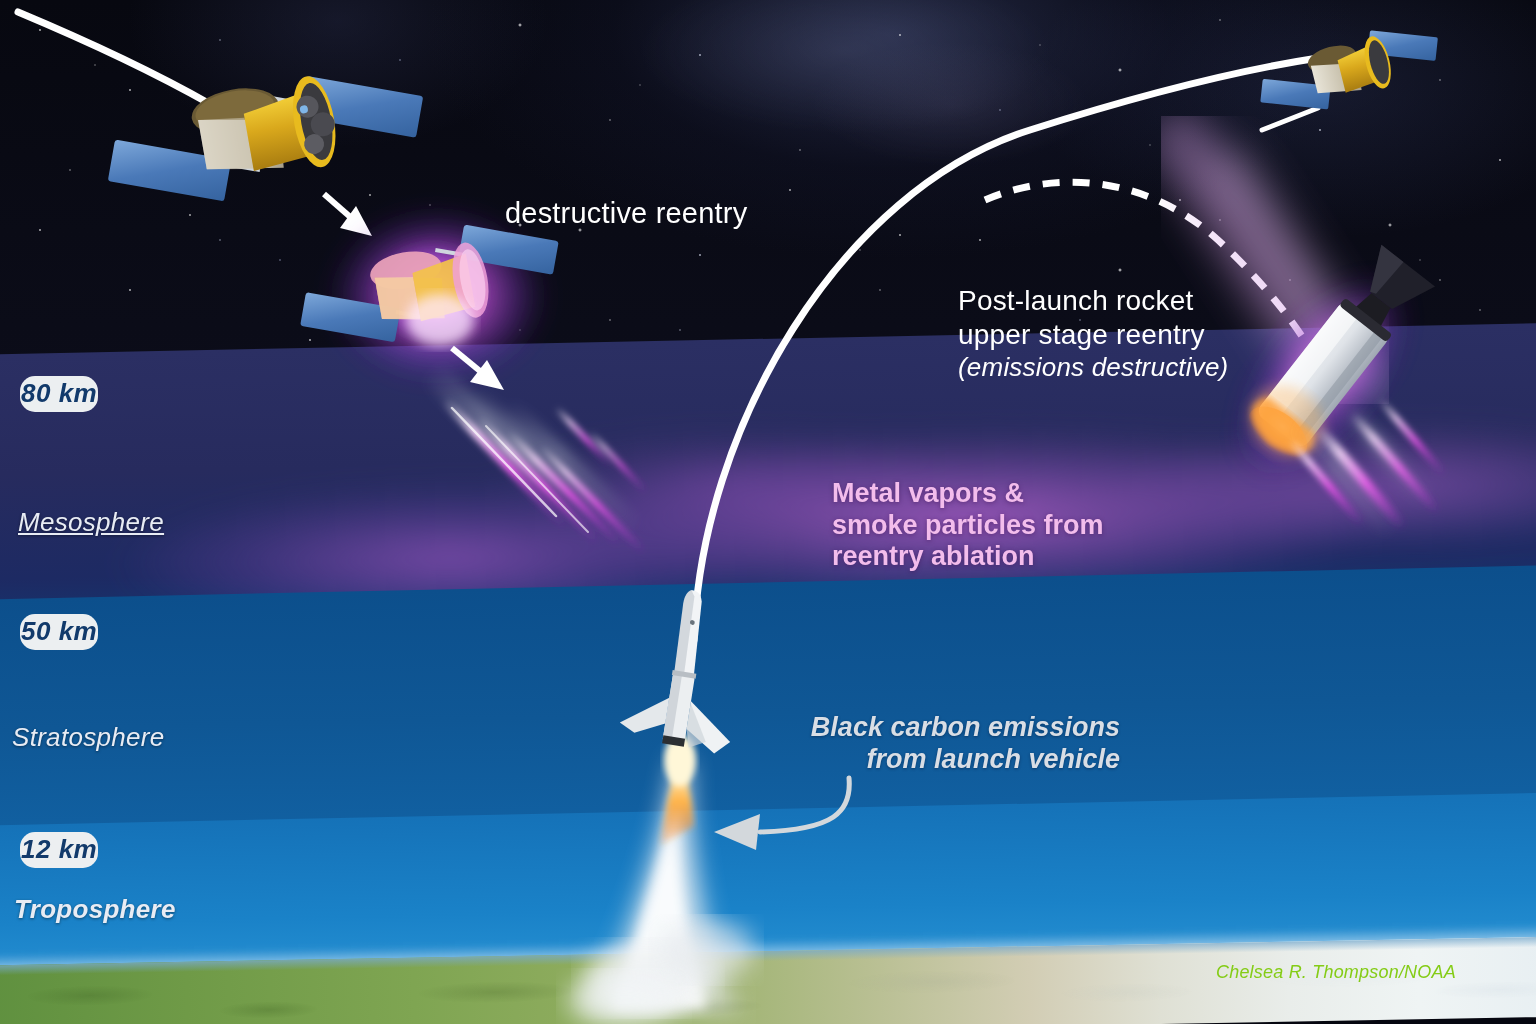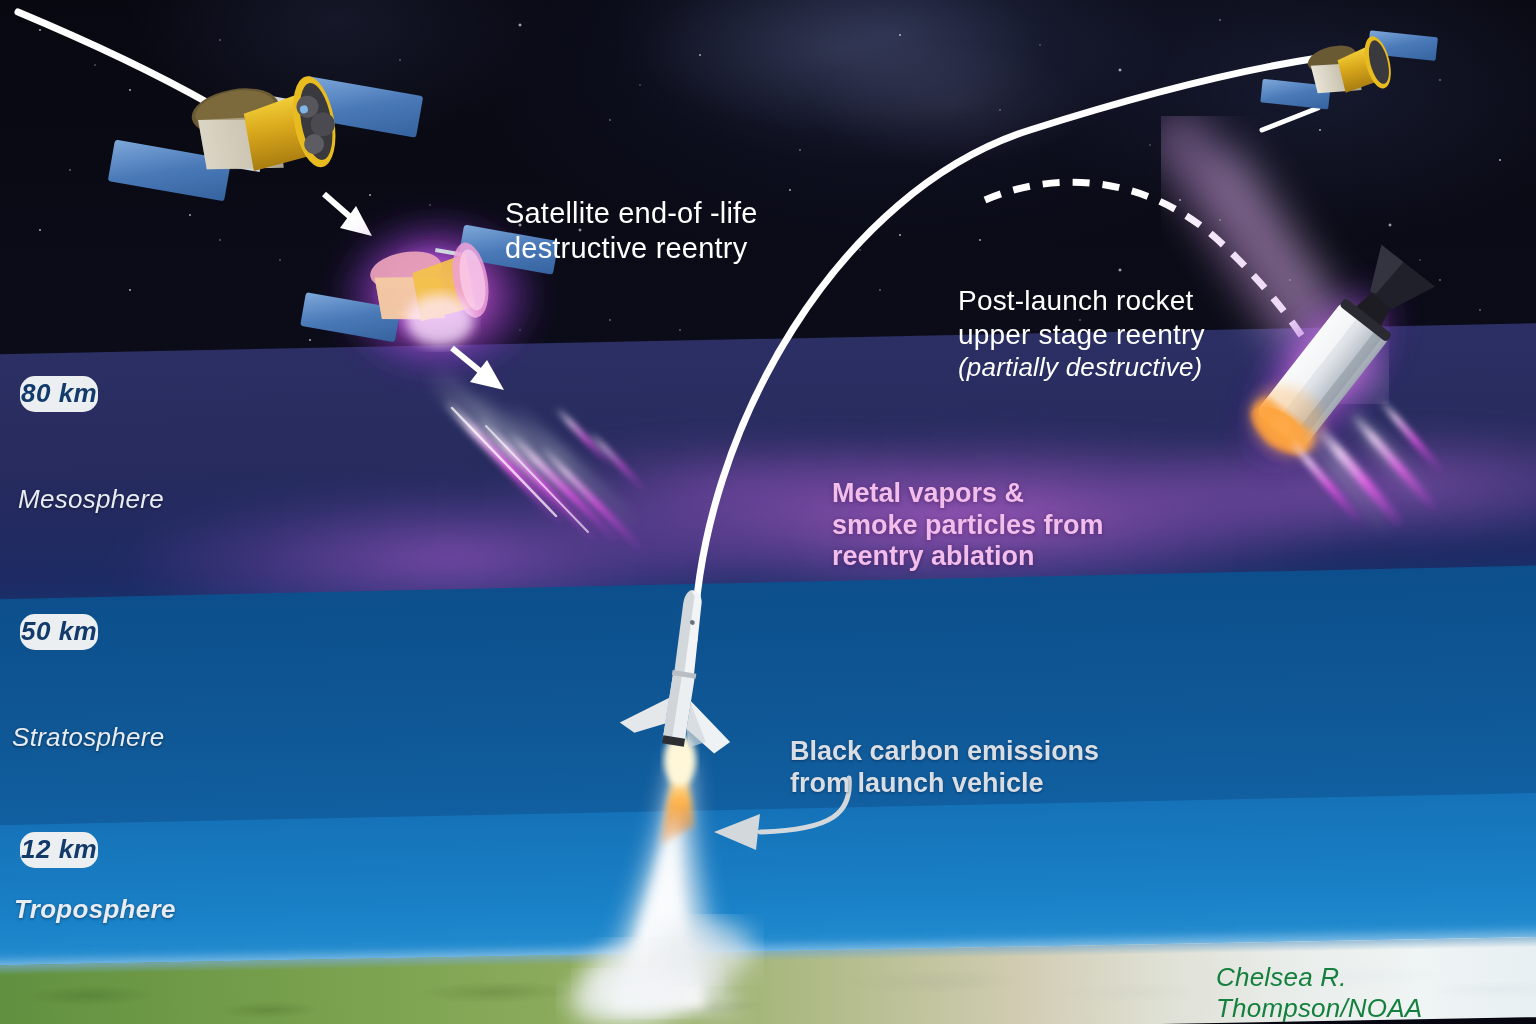--- a/index.html
+++ b/index.html
@@ -113,24 +113,24 @@
     font-size:26px;padding:4px 1px 6px;letter-spacing:.5px;line-height:1;border-radius:15px;}
   .layer{position:absolute;color:#e8ecf4;font-style:italic;font-size:26px;letter-spacing:.3px;
     text-shadow:0 1px 3px rgba(0,0,0,.45);}
 
   .callout{position:absolute;color:#fff;line-height:1.22;}
   .t-sat{font-size:29px;left:505px;top:196px;letter-spacing:.2px;}
   .t-rock{font-size:28px;left:958px;top:284px;letter-spacing:.2px;}
   .t-rock .ital{font-style:italic;font-size:26px;}
   .t-metal{left:832px;top:478px;width:300px;text-align:left;color:#f3bdec;
     font-weight:700;font-size:27px;line-height:1.17;text-shadow:0 1px 4px rgba(60,20,80,.5);}
-  .t-black{left:790px;top:736px;width:330px;text-align:left;color:#d9dee5;
-    font-weight:700;font-size:27px;line-height:1.17;text-shadow:0 1px 3px rgba(0,20,50,.45);}
-  .credit{position:absolute;left:1216px;top:962px;color:#15803d;font-style:italic;
-    font-size:26px;letter-spacing:.2px;}
+  .t-black{left:790px;top:712px;width:330px;text-align:right;color:#d9dee5;
+    font-weight:700;font-size:27px;line-height:1.17;text-shadow:0 1px 3px rgba(0,20,50,.45);font-style:italic;}
+  .credit{position:absolute;left:1216px;top:962px;color:#84cc16;font-style:italic;
+    font-size:18px;letter-spacing:.2px;}
 
   svg.overlay{position:absolute;left:0;top:0;width:1536px;height:1024px;overflow:visible;}
   .wline{fill:none;stroke:#fff;stroke-width:7;stroke-linecap:round;}
   .wdash{fill:none;stroke:#fff;stroke-width:7;stroke-linecap:butt;stroke-dasharray:17 13;}
   .garrow{fill:none;stroke:#d3d8dc;stroke-width:5;stroke-linecap:round;}
 </style>
 </head>
 <body>
 
 <div id="stage">
@@ -366,33 +366,32 @@
     </g>
 
     <path class="garrow" d="M 849 778 C 852 812 834 830 760 832"></path>
     <path d="M 714 832 L 760 814 L 756 850 Z" fill="#d3d8dc"></path>
   </svg>
 
   <div class="alt" style="left:20px;top:376px;">80 km</div>
   <div class="alt" style="left:20px;top:614px;">50 km</div>
   <div class="alt" style="left:20px;top:832px;">12 km</div>
 
-  <div class="layer" style="left:18px;top:484px;">Mesosphere</div>
+  <div class="layer" style="left:18px;top:507px;text-decoration:underline;">Mesosphere</div>
   <div class="layer" style="left:12px;top:722px;">Stratosphere</div>
   <div class="layer" style="left:14px;top:894px;font-weight:bold;">Troposphere</div>
 
   <div class="callout t-sat">
-    <div>Satellite end-of -life</div>
     <div>destructive reentry</div>
   </div>
 
   <div class="callout t-rock">
     <div>Post-launch rocket</div>
     <div>upper stage reentry</div>
-    <div class="ital">(partially destructive)</div>
+    <div class="ital">(emissions destructive)</div>
   </div>
 
   <div class="callout t-metal">
     <div>Metal vapors &amp;</div>
     <div>smoke particles from</div>
     <div>reentry ablation</div>
   </div>
 
   <div class="callout t-black">
     <div>Black carbon emissions</div>

